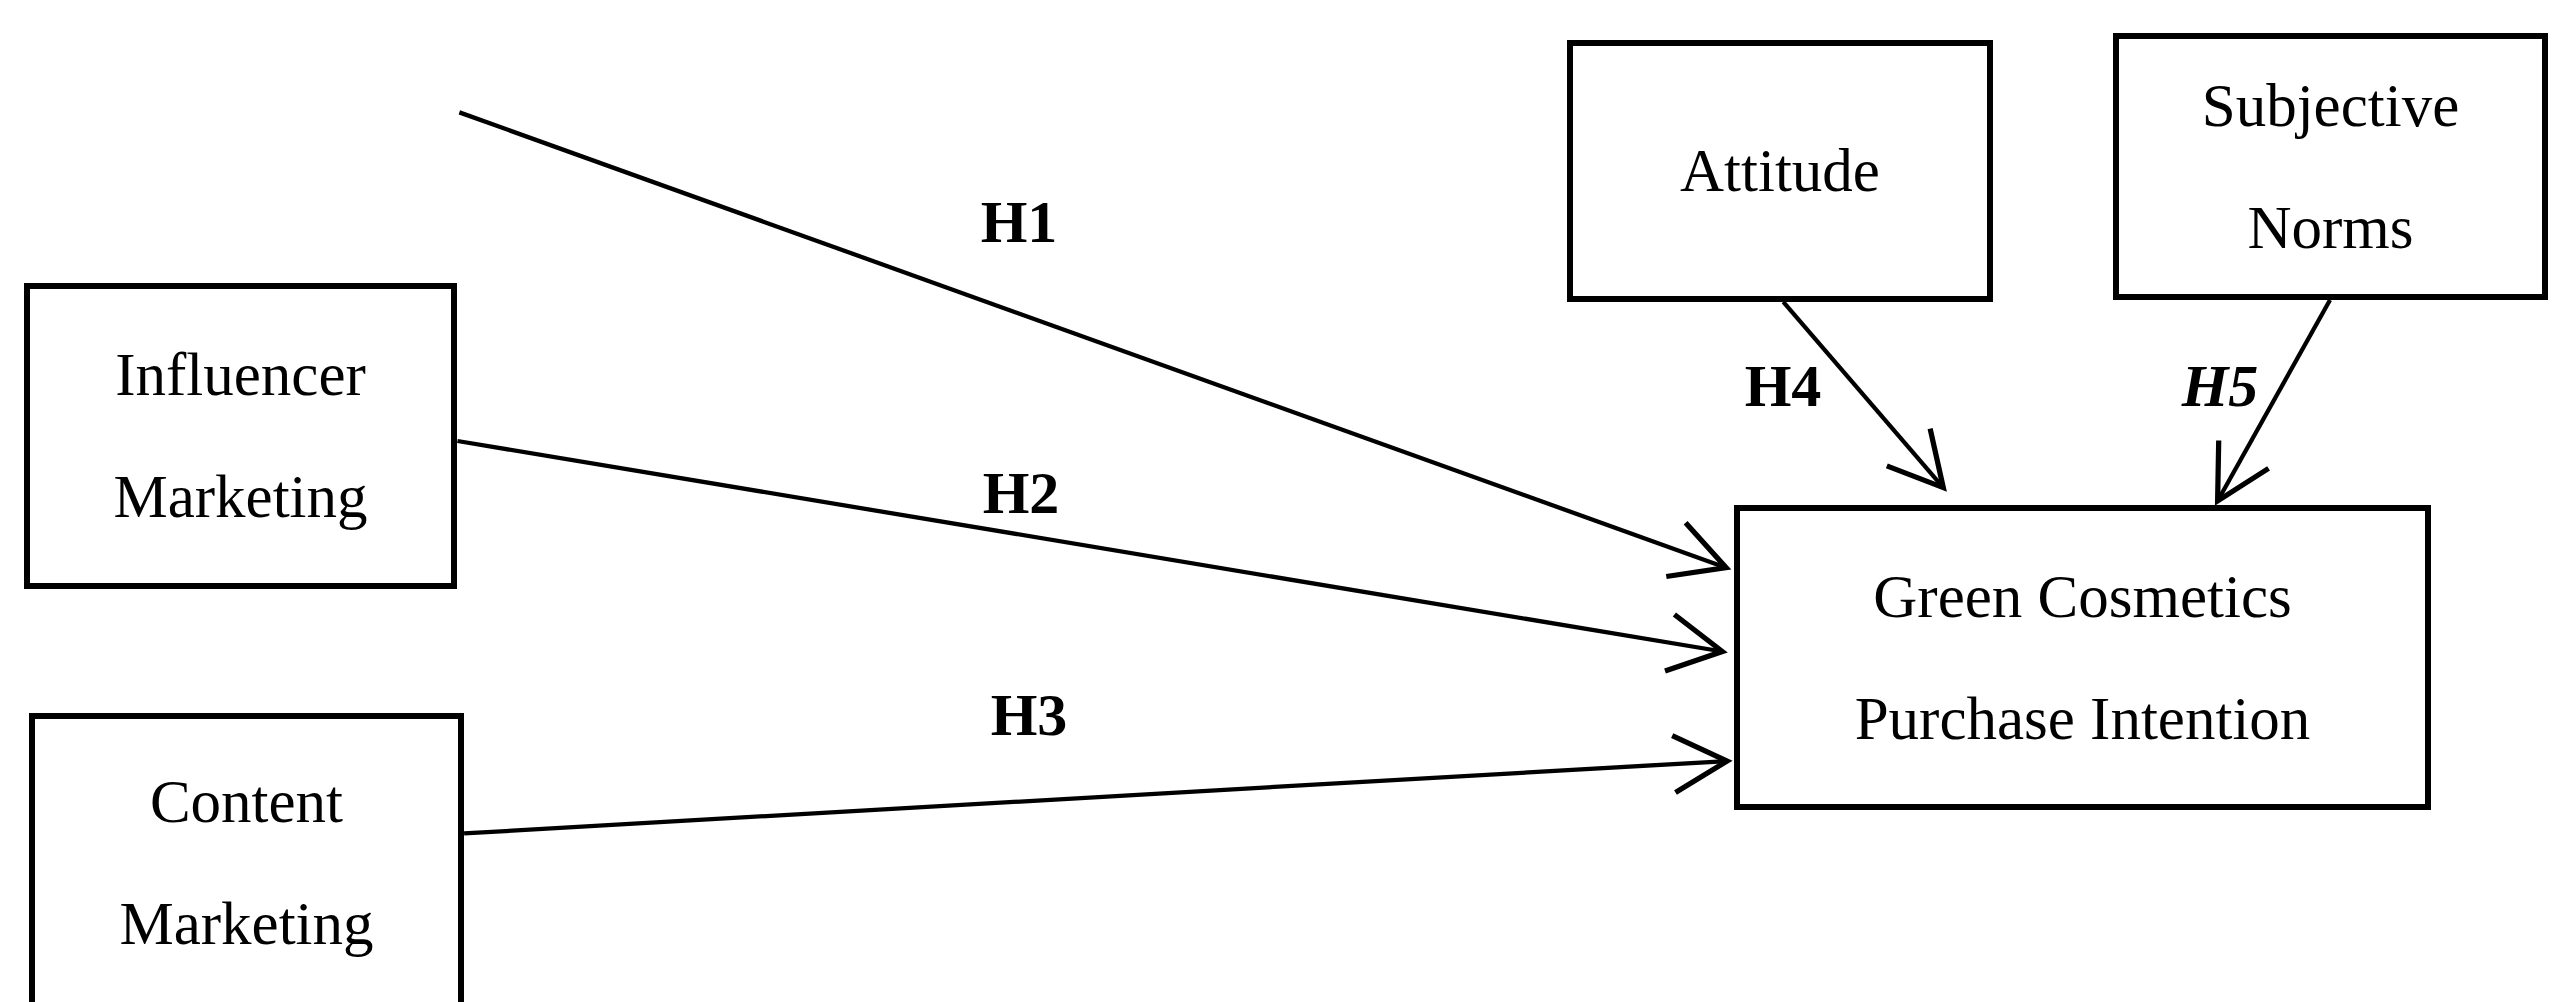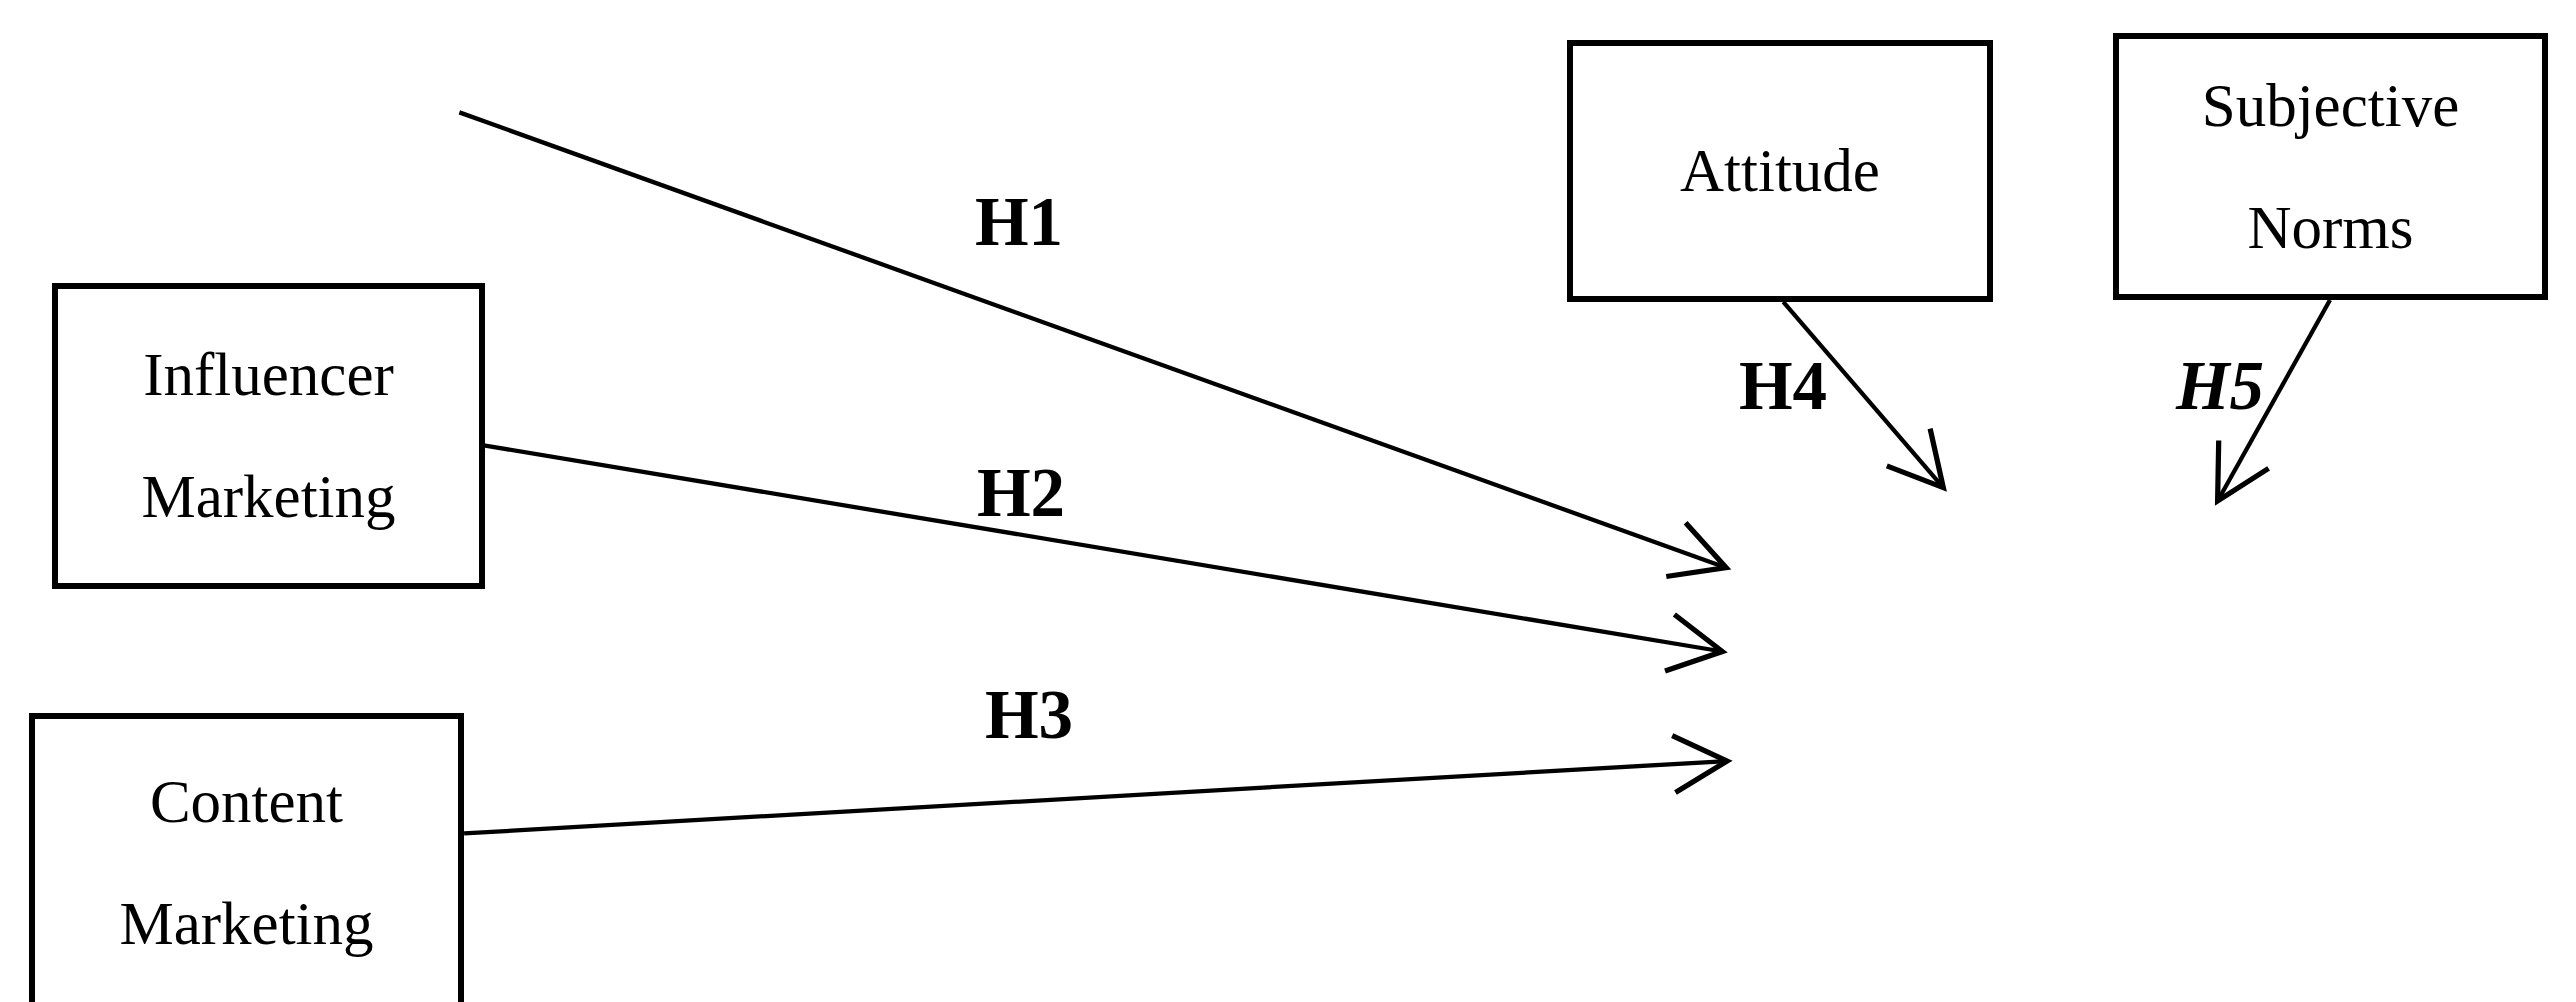--- a/index.html
+++ b/index.html
@@ -32,27 +32,27 @@
     align-items: center;
     justify-content: center;
     text-align: center;
     font-size: 61px;
     line-height: 2.0;
     white-space: pre-line;
   }
   .hlabel {
     position: absolute;
     transform: translate(-50%, -50%);
-    font-size: 69px;
+    font-size: 60px;
     font-weight: 700;
     line-height: 1;
   }
   
   #box-ewom        { left: 24px;   top: 24px;  width: 435px; height: 171px; }
-  #box-influencer  { left: 24px;   top: 283px; width: 433px; height: 306px; margin-left: 28px; }
+  #box-influencer  { left: 24px;   top: 283px; width: 433px; height: 306px; }
   #box-content     { left: 29px;   top: 713px; width: 435px; height: 300px; }
   #box-attitude    { left: 1567px; top: 40px;  width: 426px; height: 262px; }
   #box-subjective  { left: 2113px; top: 33px;  width: 435px; height: 267px; }
   #box-gcpi        { left: 1734px; top: 505px; width: 697px; height: 305px; }
   
   #label-h1 { left: 1019px; top: 222px; }
   #label-h2 { left: 1021px; top: 493px; text-align: center; }
   #label-h3 { left: 1029px; top: 715px; text-align: right; }
   #label-h4 { left: 1783px; top: 386px; }
   #label-h5 { left: 2220px; top: 386px; font-style: italic; }
@@ -80,20 +80,22 @@
 Marketing</div>
 
   <div class="box" id="box-content">Content
 Marketing</div>
 
   <div class="box" id="box-subjective">Subjective
 Norms</div>
 
   <div class="box" id="box-attitude">Attitude</div>
 
+  <div class="box" id="box-gcpi">Green Cosmetics
+Purchase Intention</div>
 
   <div class="hlabel" id="label-h1">H1</div>
   <div class="hlabel" id="label-h2">H2</div>
   <div class="hlabel" id="label-h3">H3</div>
   <div class="hlabel" id="label-h4">H4</div>
   <div class="hlabel" id="label-h5">H5</div>
 
 </div>
 
 

